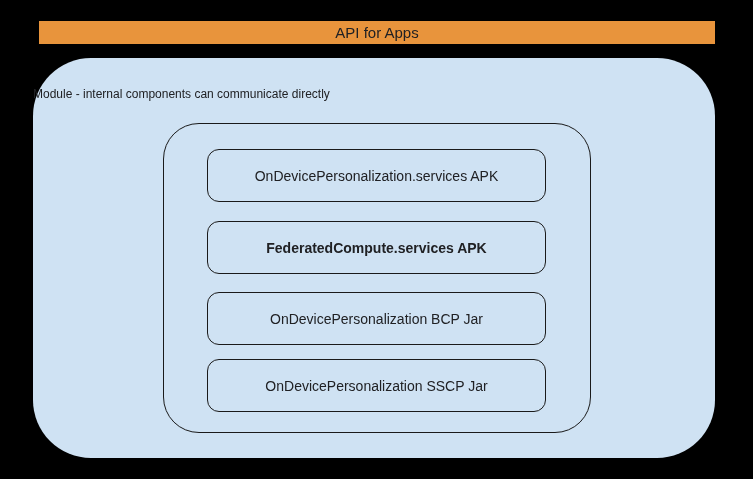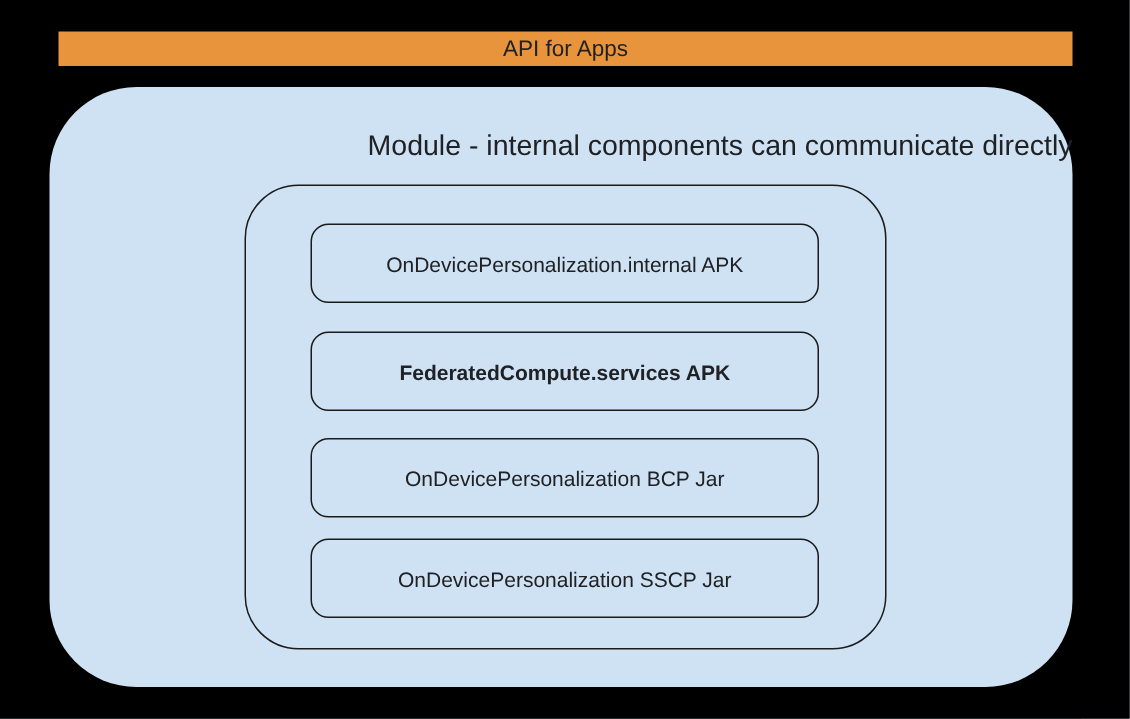--- a/index.html
+++ b/index.html
@@ -39,22 +39,22 @@
     width: 682px;
     height: 400px;
     background: #CFE2F3;
     border-radius: 58px;
   }
   .module-title {
     position: absolute;
     top: 29px;
     left: 0;
     right: 0;
-    text-align: right;
-    font-size: 19px;
+    text-align: left;
+    font-size: 12px;
     color: #202124;
   }
   .inner-group {
     position: absolute;
     left: 130px;
     top: 65px;
     width: 428px;
     height: 310px;
     border: 1.5px solid #1A1A1A;
     border-radius: 36px;
@@ -91,21 +91,21 @@
     <span>API for Apps</span>
   </div>
 
   <div class="module">
 
     <div class="module-title">Module - internal components can communicate directly</div>
 
     <div class="inner-group">
 
       <div class="component-box box-1">
-        <span>OnDevicePersonalization.internal APK</span>
+        <span>OnDevicePersonalization.services APK</span>
       </div>
 
       <div class="component-box box-2">
         <span>FederatedCompute.services APK</span>
       </div>
 
       <div class="component-box box-4">
         <span>OnDevicePersonalization SSCP Jar</span>
       </div>
 

